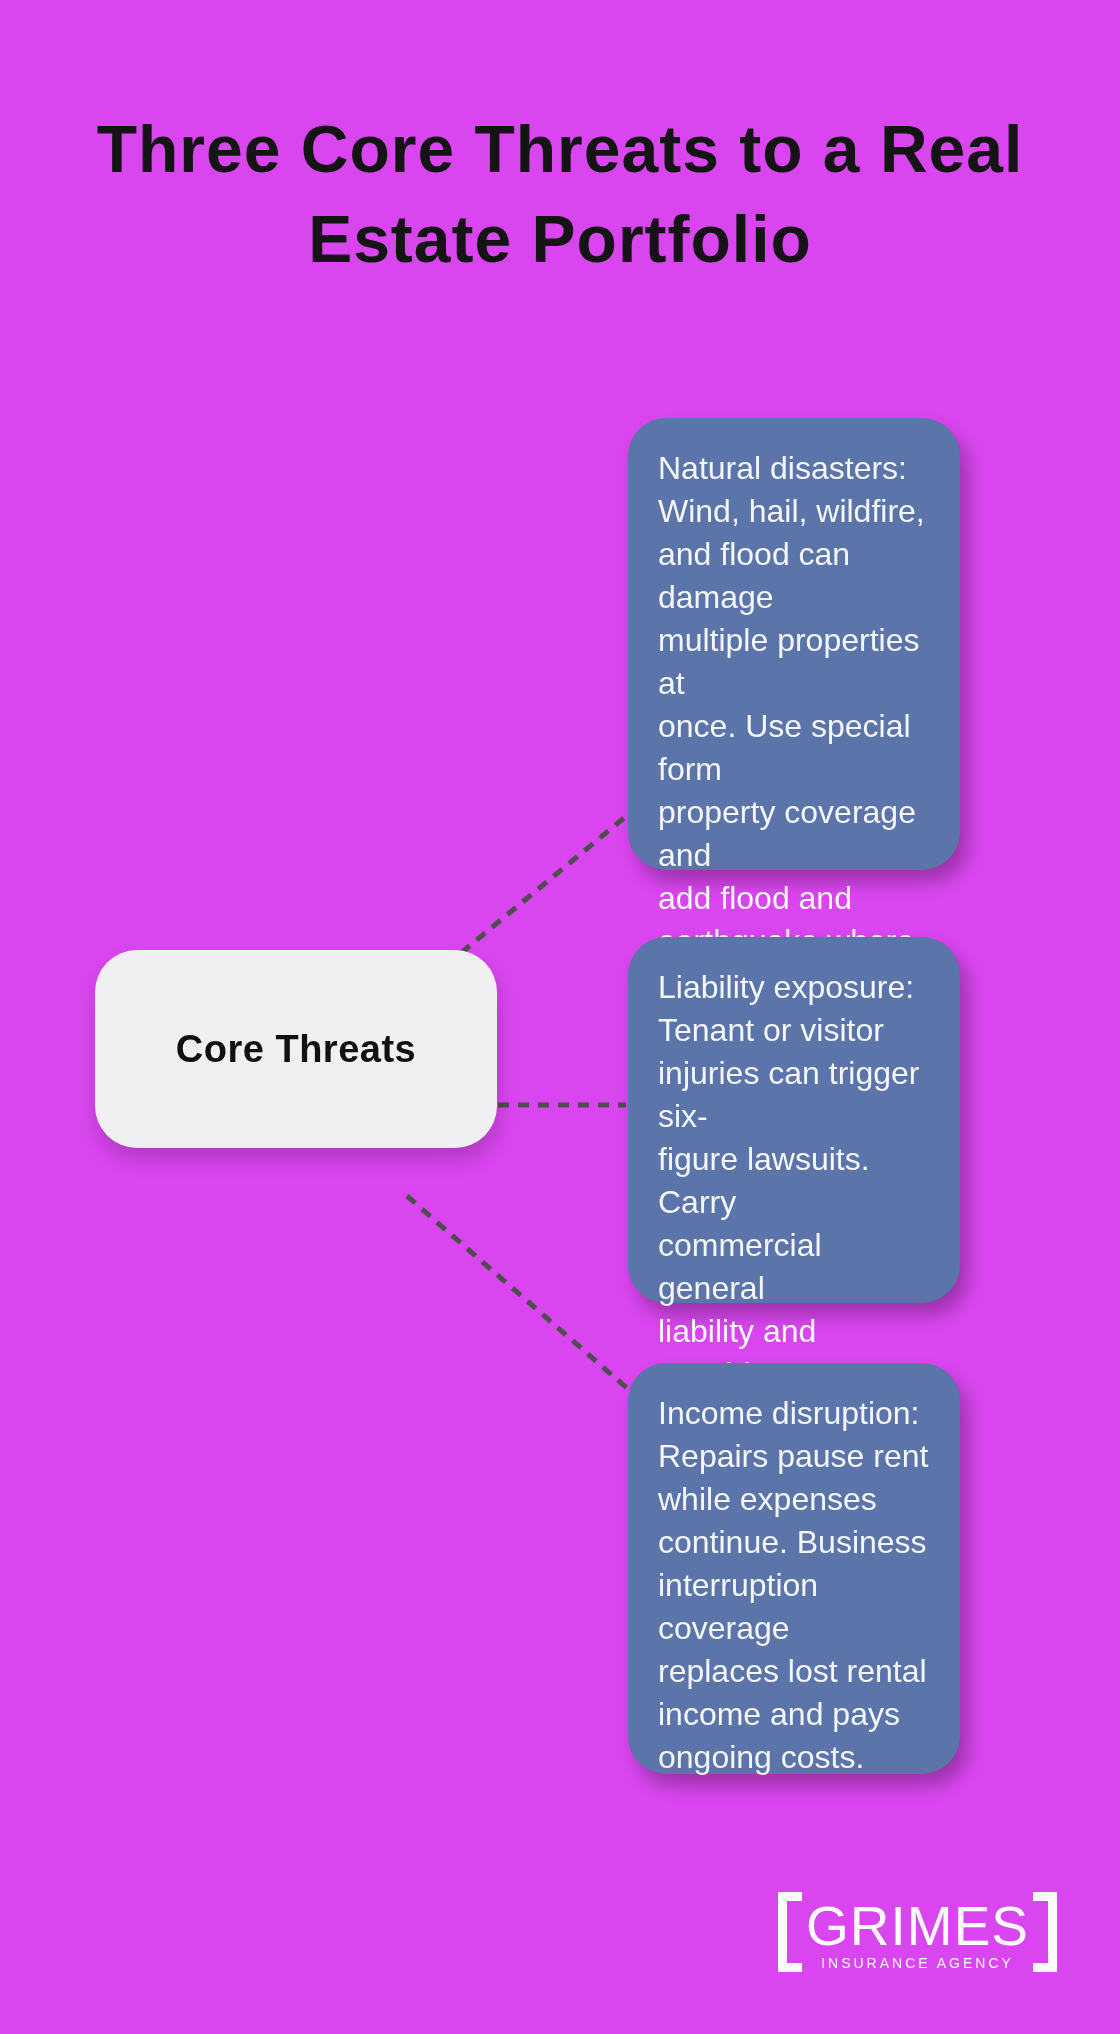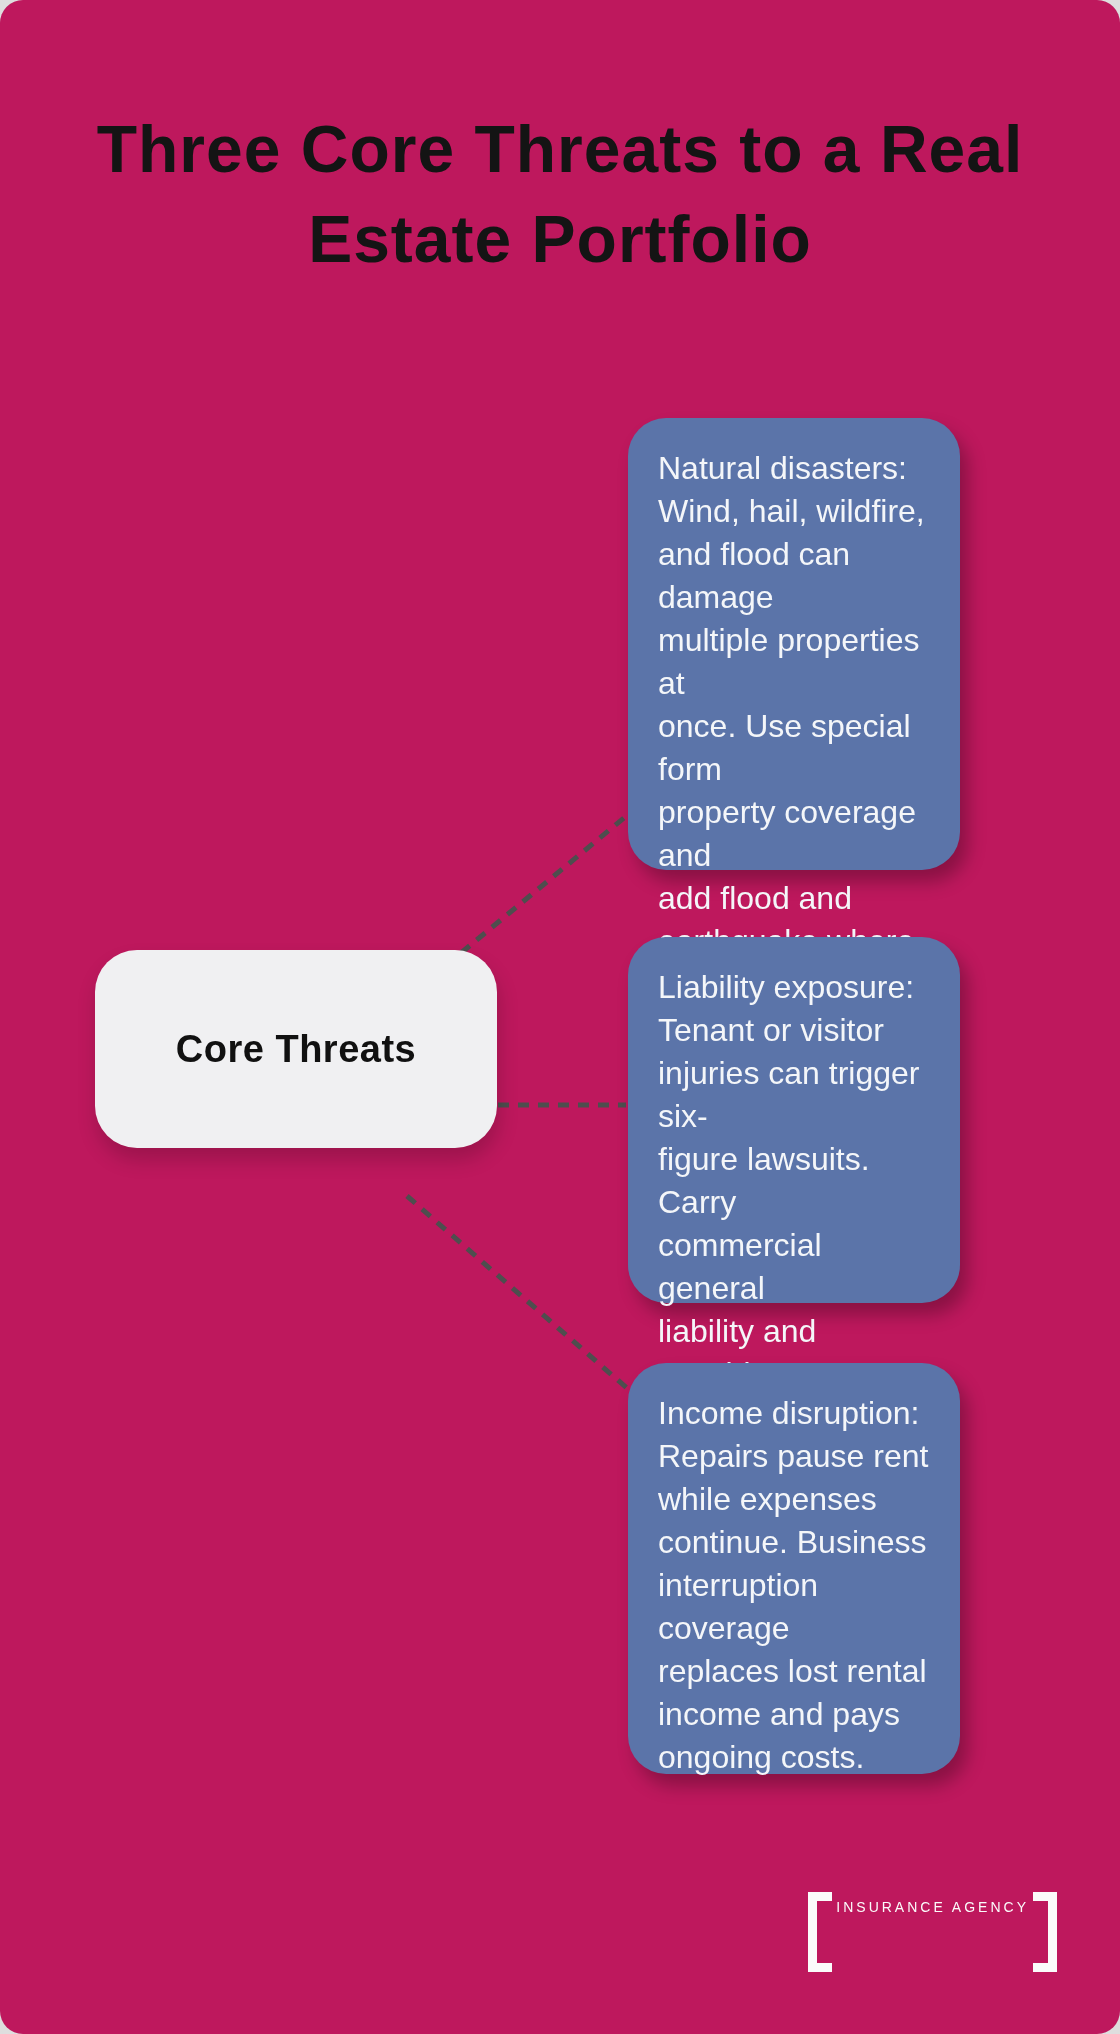--- a/index.html
+++ b/index.html
@@ -5,22 +5,21 @@
   html,body{margin:0;padding:0;}
   body{
     width:1120px;height:2034px;
     background:#dedede;
     font-family:"Liberation Sans", sans-serif;
     overflow:hidden;
   }
   .canvas{
     position:relative;
     width:1120px;height:2034px;
-    background:#be185d;
-    border-radius:23px;
+    background:#d946ef;
   }
   .title{
     position:absolute;
     left:0; right:0; top:104px;
     margin:0;
     text-align:center;
     font-size:66px;
     line-height:90px;
     font-weight:700;
     letter-spacing:1px;
@@ -166,18 +165,19 @@
 continue. Business
 interruption coverage
 replaces lost rental
 income and pays
 ongoing costs.</p>
   </div>
 
   <div class="logo">
     <div class="bracket left"></div>
     <div class="logo-center">
+      <div class="logo-name">GRIMES</div>
       <div class="logo-sub">INSURANCE AGENCY</div>
     </div>
     <div class="bracket right"></div>
   </div>
 
 </div>
 
 </body></html>

